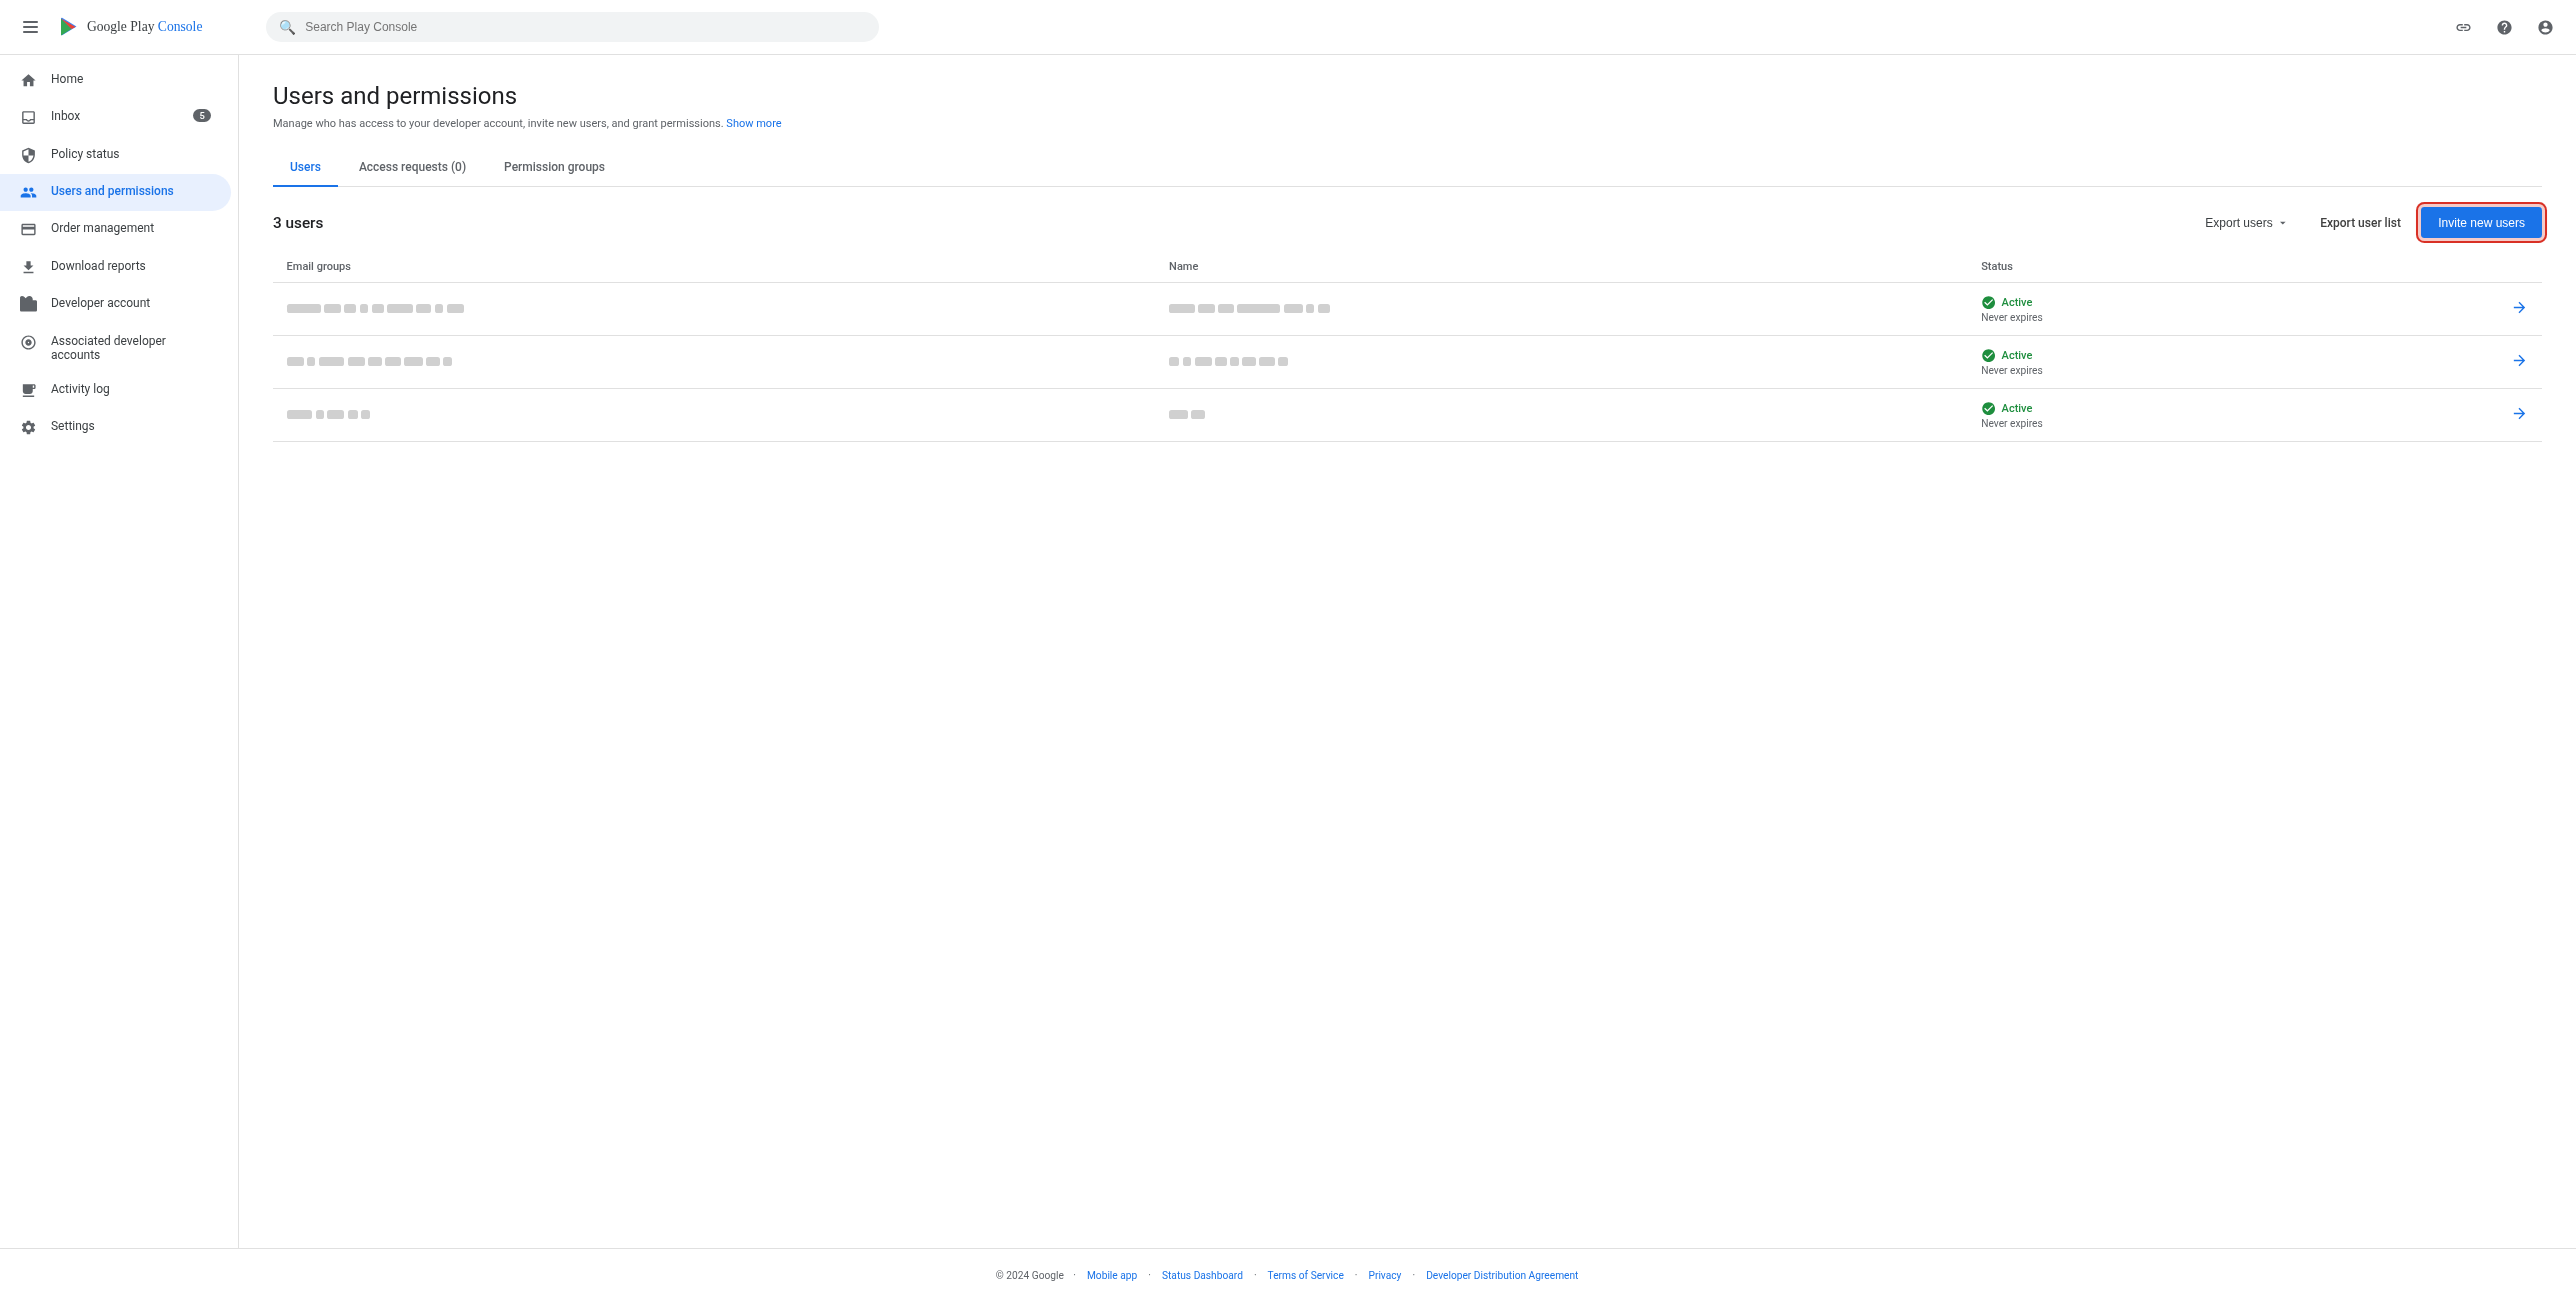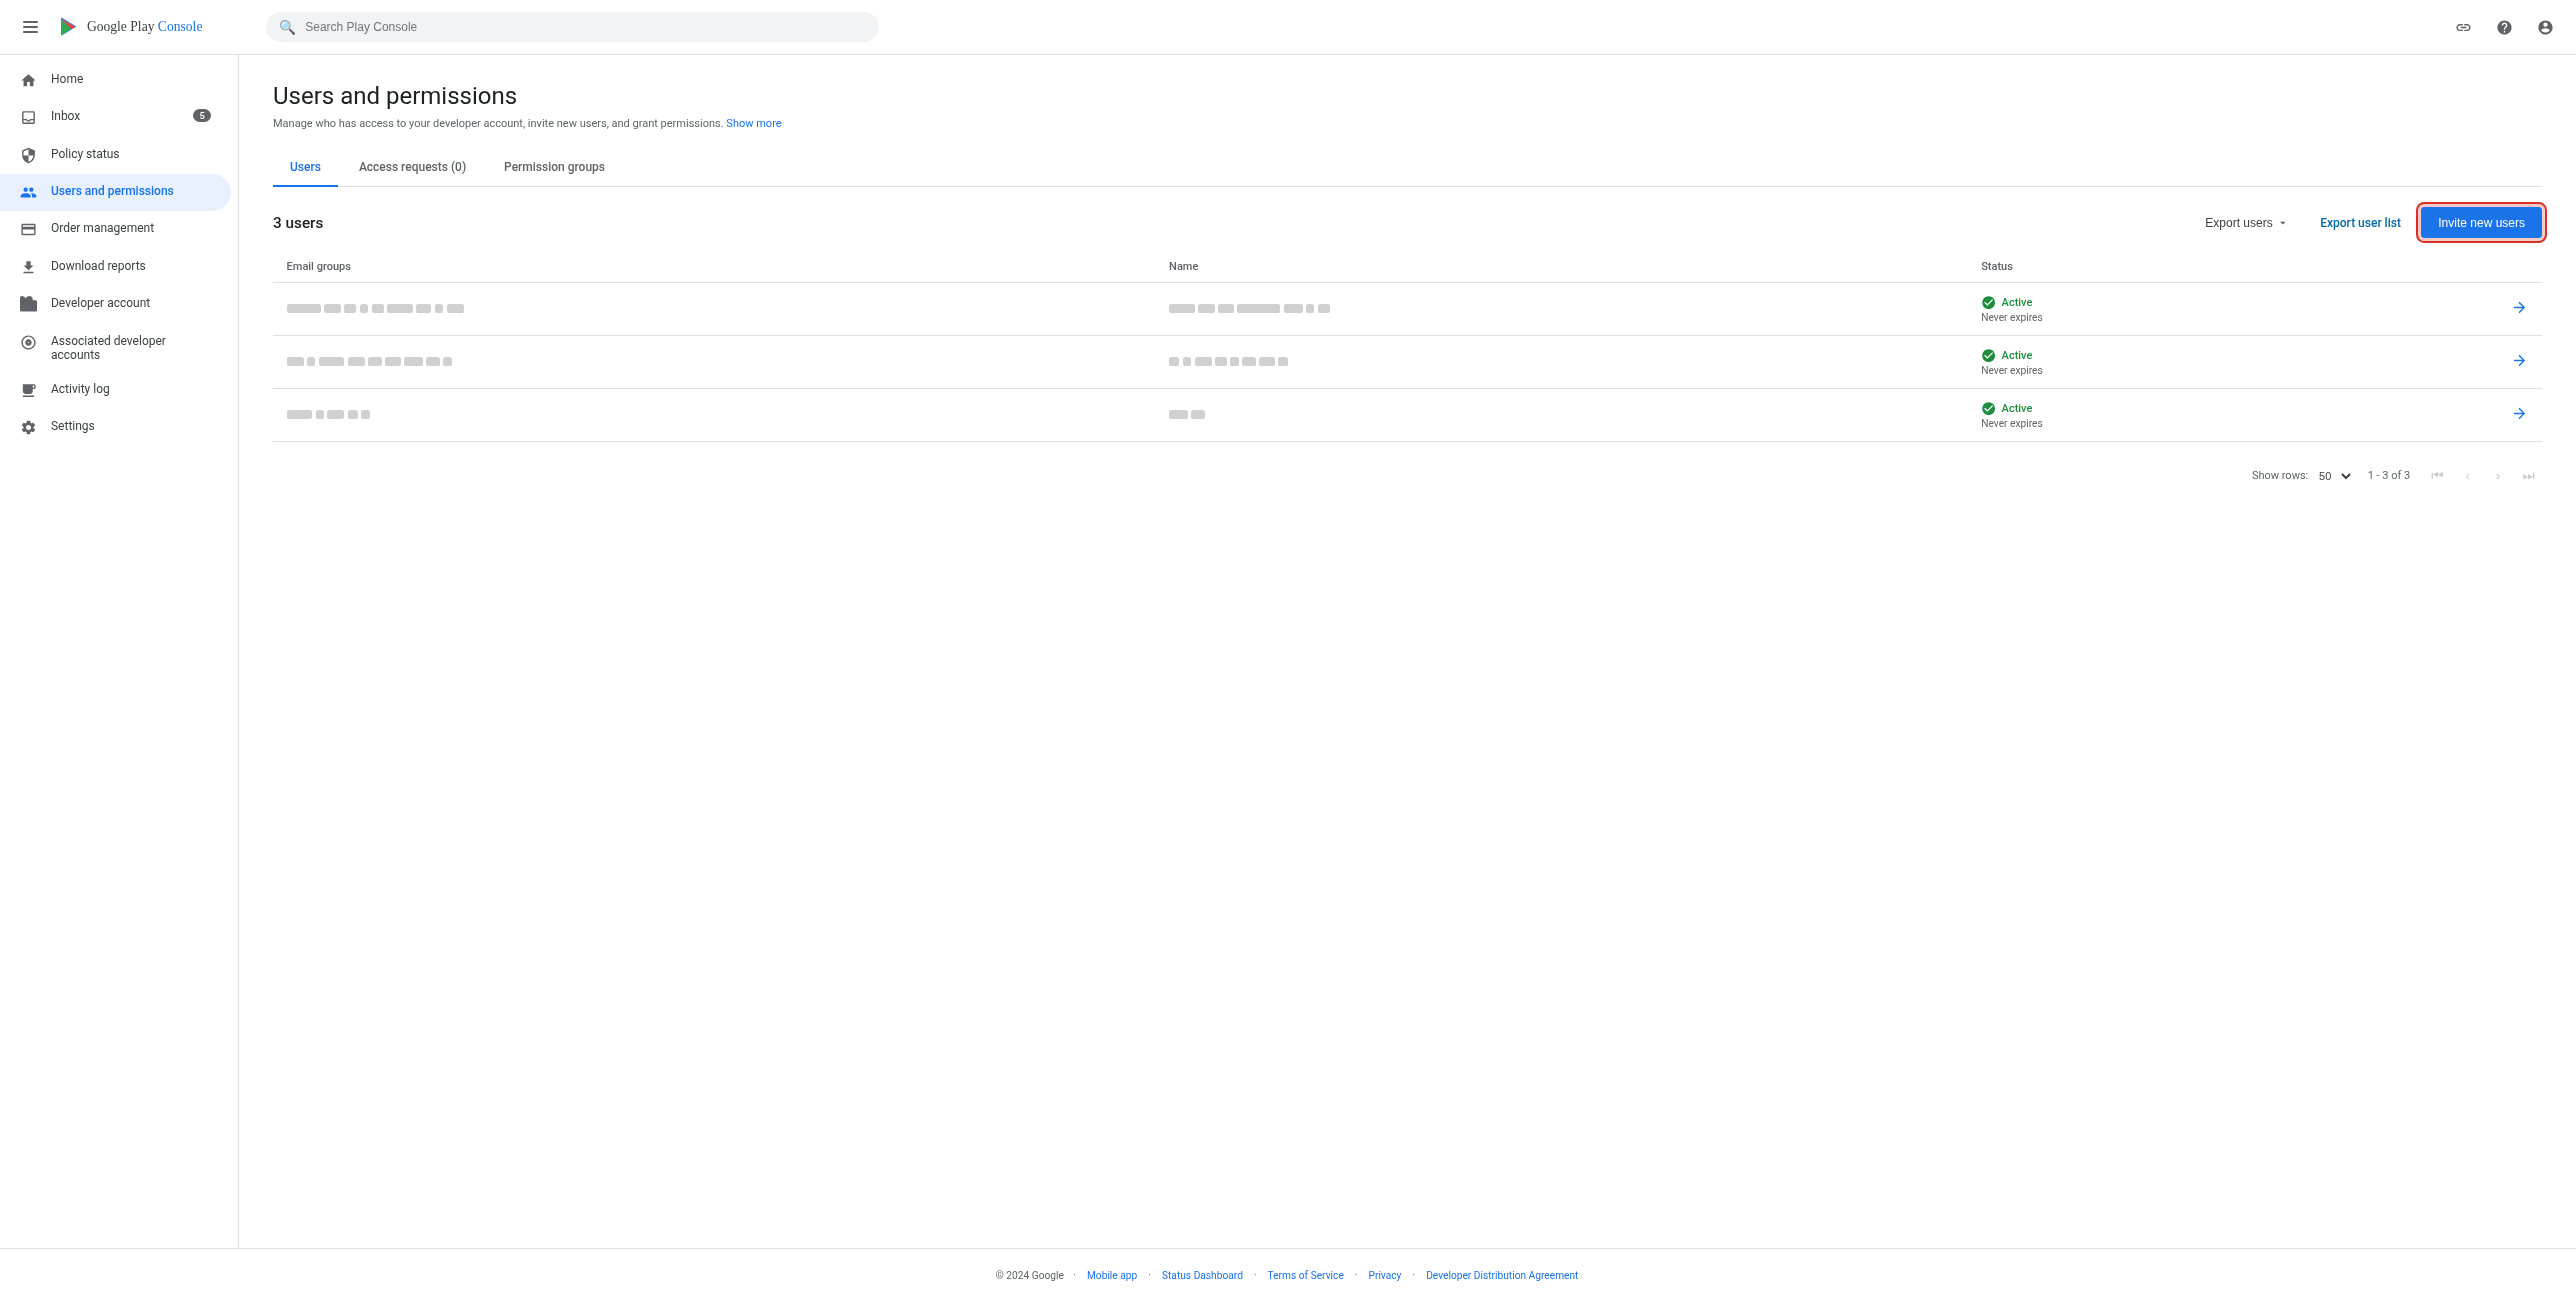--- a/index.html
+++ b/index.html
@@ -49,21 +49,21 @@
     .add-filter-btn { display: flex; align-items: center; gap: 6.8px; color: #5f6368; font-size: 12px; cursor: pointer; border: none; background: transparent; padding: 6.8px; border-radius: 3.4px; }
     .filter-right { display: flex; align-items: center; }
     .search-users-bar { display: flex; align-items: center; background: #f1f3f4; border-radius: 3.4px; padding: 6.8px 10.2px; gap: 6.8px; min-width: 290px; }
     .search-users-bar input { border: none; background: transparent; outline: none; font-size: 12px; color: #5f6368; width: 100%; }
 
     
     .table-actions { display: flex; align-items: center; justify-content: space-between; margin-bottom: 13.6px; }
     .users-count { font-size: 15.3px; font-weight: 500; color: #202124; }
     .table-action-btns { display: flex; align-items: center; gap: 10.2px; }
     .manage-users-btn { display: flex; align-items: center; gap: 3.4px; color: #3c4043; font-size: 12px; cursor: pointer; border: none; background: transparent; font-weight: 500; padding: 6.8px 10.2px; border-radius: 3.4px; }
-    .export-btn { color: #0369a1; font-size: 12px; cursor: pointer; border: none; background: transparent; font-weight: 500; padding: 6.8px 10.2px; text-decoration: none; }
+    .export-btn { color: #404040; font-size: 12px; cursor: pointer; border: none; background: transparent; font-weight: 500; padding: 6.8px 10.2px; text-decoration: none; }
     .invite-btn { background: #1a73e8; color: #fff; border: none; border-radius: 3.4px; padding: 8.5px 17px; font-size: 12px; font-weight: 500; cursor: pointer; outline: 2.6px solid #d93025; outline-offset: 3.4px; box-shadow: 0 0 0 5.1px rgba(217,48,37,0.25); }
 
     
     .users-table { width: 100%; border-collapse: collapse; }
     .users-table th { text-align: left; padding: 8.5px 13.6px; font-size: 11px; font-weight: 500; color: #5f6368; border-bottom: 0.9px solid #e0e0e0; }
     .users-table td { padding: 12px 13.6px; border-bottom: 0.9px solid #e0e0e0; font-size: 11px; color: #3c4043; vertical-align: middle; }
     .status-active { display: flex; align-items: center; gap: 5.1px; color: #1e8e3e; font-weight: 500; font-size: 11px; }
     .status-expires { font-size: 10.2px; color: #5f6368; margin-top: 1.7px; }
     .arrow-cell { color: #1a73e8; font-size: 15.3px; cursor: pointer; text-align: right; }
     .blurred-text { display: flex; gap: 3.4px; align-items: center; flex-wrap: wrap; }
@@ -358,37 +358,20 @@
       </div>
       <div class="status-expires">Never expires</div>
     </td>
             <td class="arrow-cell"><svg width="17" height="17" viewBox="0 0 24 24" fill="#1a73e8">
                 <path d="M12 4l-1.41 1.41L16.17 11H4v2h12.17l-5.58 5.59L12 20l8-8z"></path>
               </svg></td>
           </tr>
         </tbody>
     </table>
 
-    <div class="pagination">
-      <div class="show-rows">
-        <span>Show rows:</span>
-        <select class="rows-select">
-          <option>50</option>
-          <option>25</option>
-          <option>100</option>
-        </select>
-      </div>
-      <span class="page-info">1 - 3 of 3</span>
-      <div class="pagination-nav">
-        <button class="page-nav-btn" disabled="">⏮</button>
-        <button class="page-nav-btn" disabled="">‹</button>
-        <button class="page-nav-btn" disabled="">›</button>
-        <button class="page-nav-btn" disabled="">⏭</button>
-      </div>
-    </div>
   </main>
 </div>
 
 <footer class="footer">
   <span>© 2024 Google</span>
   <span> · </span>
   <a href="#">Mobile app</a>
   <span> · </span>
   <a href="#">Status Dashboard</a>
   <span> · </span>

